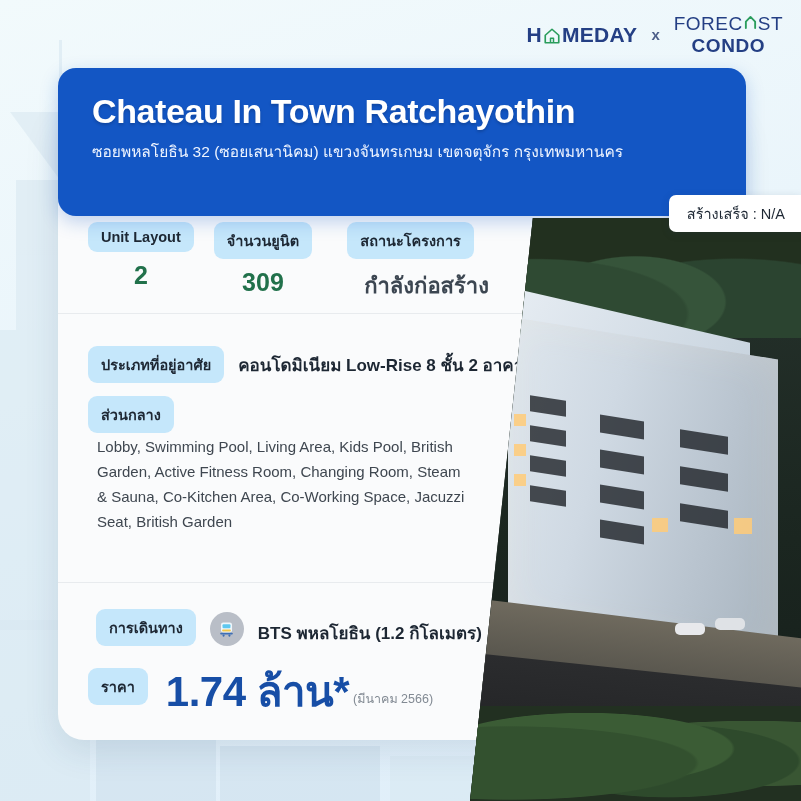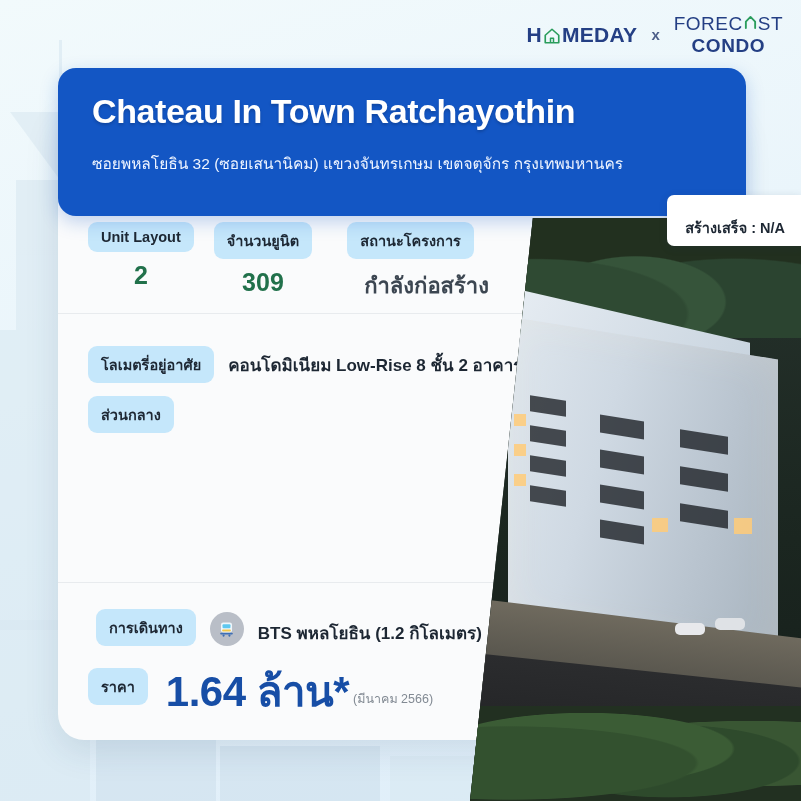--- a/index.html
+++ b/index.html
@@ -53,21 +53,21 @@
     box-shadow: 0 6px 18px rgba(19,86,196,.25);
     padding: 26px 0 0 34px;
     z-index: 4;
   }
   #title {
     color: #fff; font-size: 34px; font-weight: 700; letter-spacing: -.4px;
     text-shadow: 0 2px 3px rgba(0,0,0,.18);
     line-height: 1.05;
   }
   #subtitle {
-    color: #eef4ff; font-size: 15.5px; margin-top: 21px; font-weight: 400;
+    color: #eef4ff; font-size: 15.5px; margin-top: 9px; font-weight: 400;
   }
 
   
   #logos {
     position: absolute; right: 18px; top: 14px;
     display: flex; align-items: center; gap: 14px; z-index: 6;
   }
   #homeday { display:flex; align-items:center; font-size: 21px; font-weight: 800;
              color:#243f84; letter-spacing: .3px; }
   .house-glyph { display:inline-block; width:18px; height:18px; margin:0 1px; position:relative; }
@@ -155,22 +155,22 @@
                 radial-gradient(ellipse at 35% 45%, #3b5c35 0 48%, transparent 49%),
                 radial-gradient(ellipse at 60% 58%, #2e4a2c 0 46%, transparent 47%),
                 radial-gradient(ellipse at 85% 50%, #395633 0 48%, transparent 49%),
                 #223021;
   }
 
   
   #donebadge {
     position:absolute; right: 0px; top: 195px; z-index: 7;
     background:#fff; border-radius: 7px 0 0 7px;
-    padding: 21px 16px 7px 18px;
-    font-size: 14.5px; font-weight: 700; color:#1d2733;
+    padding: 7px 16px 7px 18px;
+    font-size: 14.5px; font-weight: 400; color:#1d2733;
     box-shadow: 0 2px 8px rgba(30,50,80,.16);
     margin-left: 22px;
   }
 </style>
 </head>
 <body>
 
 <div id="stage">
 
   <div class="city" id="tower">
@@ -261,42 +261,43 @@
       <div class="chip">จำนวนยูนิต</div>
       <div class="val">309</div>
     </div>
     <div class="stat">
       <div class="chip">สถานะโครงการ</div>
       <div class="val dark">กำลังก่อสร้าง</div>
     </div>
   </div>
 
   <div id="typerow">
-    <div class="chip">โลเมตรี่อยู่อาศัย</div>
+    <div class="chip">ประเภทที่อยู่อาศัย</div>
     <div id="typeval">คอนโดมิเนียม Low-Rise 8 ชั้น 2 อาคาร</div>
   </div>
 
   <div id="amenchip" class="chip">ส่วนกลาง</div>
+  <div id="amenlist">Lobby, Swimming Pool, Living Area, Kids Pool, British Garden, Active Fitness Room, Changing Room, Steam &amp; Sauna, Co-Kitchen Area, Co-Working Space, Jacuzzi Seat, British Garden</div>
 
   <div id="travelrow">
     <div class="chip">การเดินทาง</div>
     <div id="train-badge">
       <svg width="19" height="19" viewBox="0 0 24 24">
         <rect x="5" y="3" width="14" height="13" rx="3" fill="#eef6fb"></rect>
         <rect x="7" y="5.5" width="10" height="5" rx="1.2" fill="#5ec8ef"></rect>
         <rect x="6.5" y="12" width="11" height="2.6" rx="1" fill="#f4c84a"></rect>
         <rect x="4" y="16" width="16" height="2.4" rx="1.2" fill="#3f6fb5"></rect>
         <rect x="7" y="18.4" width="2.6" height="2.6" rx="1" fill="#3f6fb5"></rect>
         <rect x="14.4" y="18.4" width="2.6" height="2.6" rx="1" fill="#3f6fb5"></rect>
       </svg>
     </div>
     <div id="travelval">BTS พหลโยธิน (1.2 กิโลเมตร)</div>
   </div>
 
   <div id="pricerow">
     <div class="chip" id="pricechip">ราคา</div>
     <div style="display:flex;align-items:flex-end;">
-      <div id="priceval">1.64 ล้าน*</div>
+      <div id="priceval">1.74 ล้าน*</div>
       <div id="pricedate">(มีนาคม 2566)</div>
     </div>
   </div>
 
 </div>
 
 </body></html>

